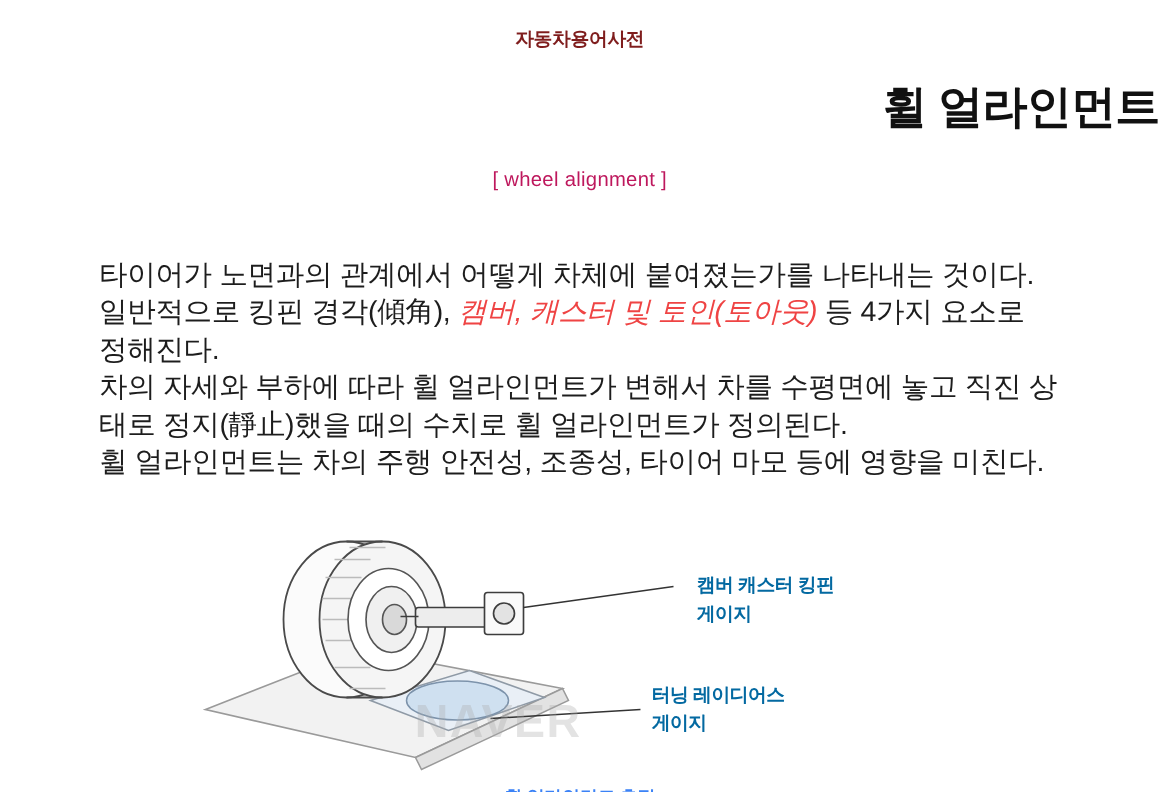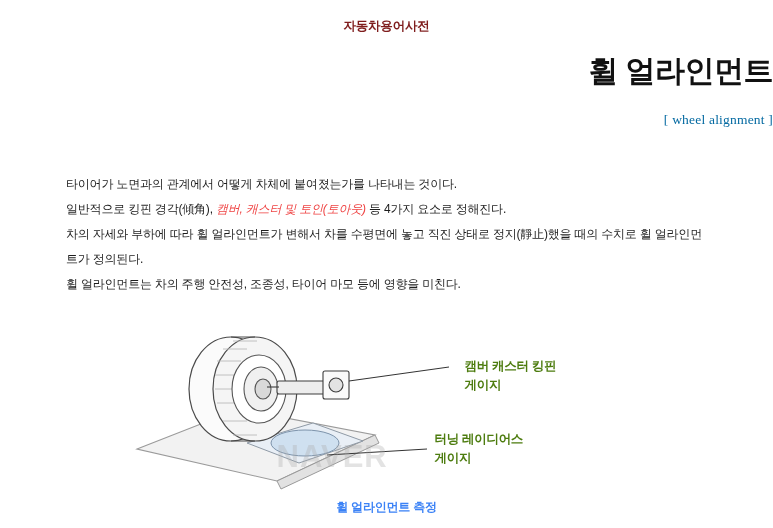--- a/index.html
+++ b/index.html
@@ -32,32 +32,31 @@
   }
   .title {
     text-align: right;
     font-size: 30px;
     font-weight: bold;
     color: #111111;
     letter-spacing: -0.5px;
     margin-top: 16px;
   }
   .subtitle {
-    text-align: right;
+    text-align: center;
     font-size: 13.5px;
-    color: #0369a1;
+    color: #be185d;
     margin-top: 20px;
     letter-spacing: 0.2px;
-    font-family: Liberation Serif, serif;
   }
 
   
   .body-text {
     margin: 44px 66px 0 66px;
-    font-size: 12px;
+    font-size: 19px;
     line-height: 25px;
     color: #1d1d1d;
     letter-spacing: -0.2px;
   }
   .body-text p {
     margin: 0;
   }
   .hl-blue {
     color: #ef4444;
     font-style: italic;
@@ -90,21 +89,21 @@
     font-size: 12px;
     font-weight: bold;
     color: #3b82f6;
     margin-top: 8px;
     letter-spacing: -0.2px;
   }
   .fig-label {
     position: absolute;
     font-size: 12.5px;
     font-weight: bold;
-    color: #4d7c0f;
+    color: #0369a1;
     line-height: 19px;
     letter-spacing: -0.3px;
     white-space: pre-line;
   }
   #label-camber { left: 338px; top: 26px; }
   #label-turning { left: 308px; top: 99px; }
 </style>
 </head>
 <body>
 

